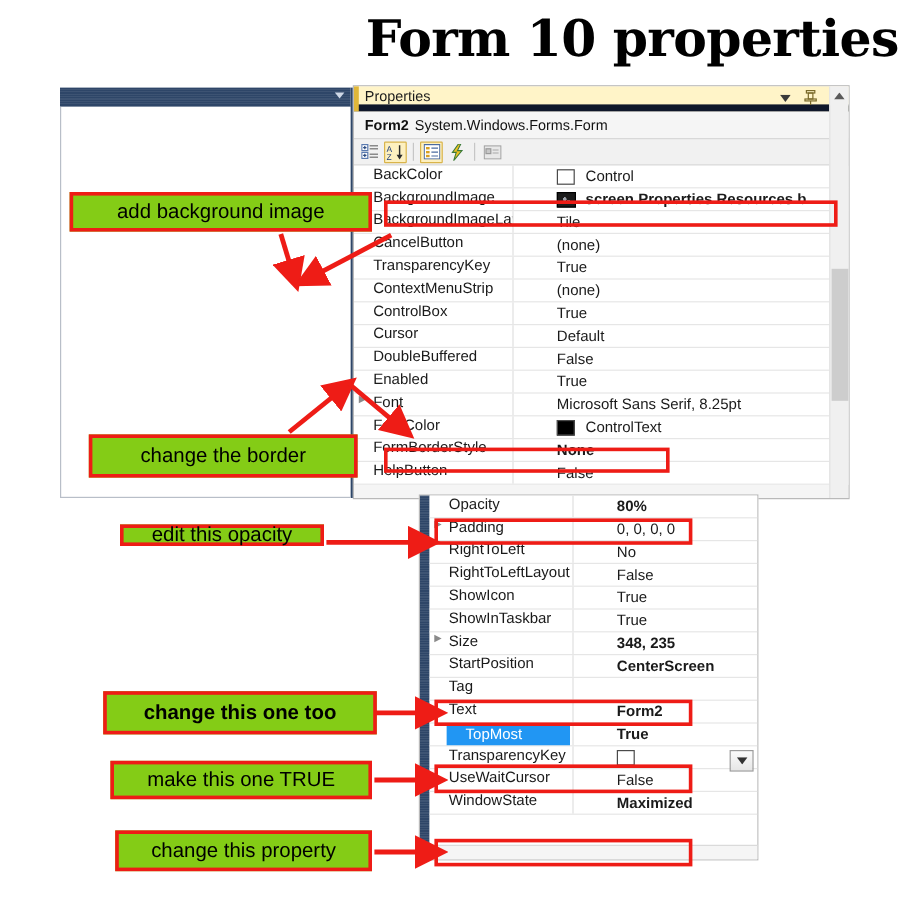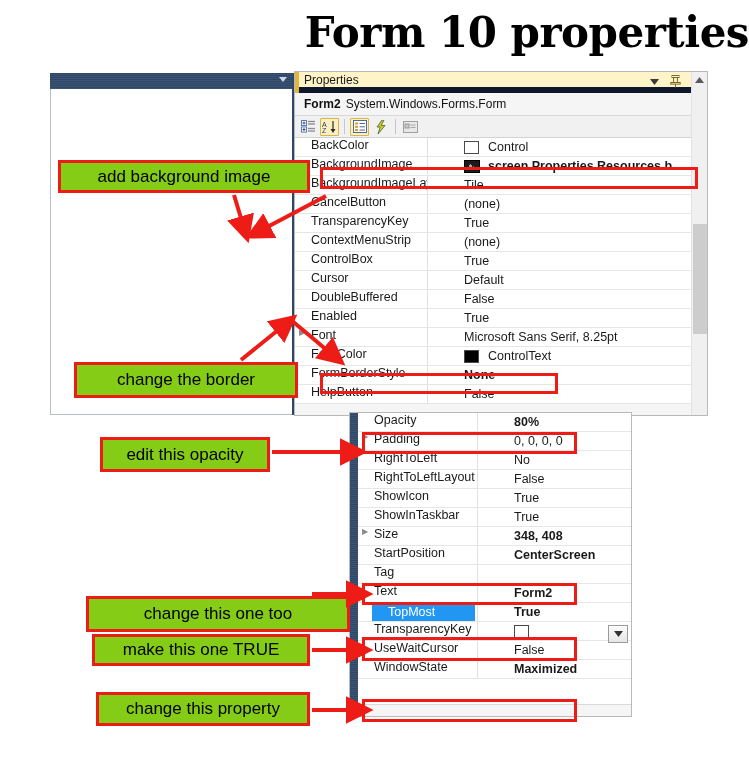--- a/index.html
+++ b/index.html
@@ -459,21 +459,21 @@
         <span class="vsep"></span>
         <span class="pvalue">
           <span>True</span>
         </span>
       </div>
       <div class="prop-row">
         <span class="expander">▶</span>
         <span class="pname">Size</span>
         <span class="vsep"></span>
         <span class="pvalue bold">
-          <span>348, 408</span>
+          <span>348, 235</span>
         </span>
       </div>
       <div class="prop-row">
         <span class="expander"></span>
         <span class="pname">StartPosition</span>
         <span class="vsep"></span>
         <span class="pvalue bold">
           <span>CenterScreen</span>
         </span>
       </div>
@@ -539,22 +539,22 @@
 
 <div class="hl" style="left:320px; top:167px; width:378px; height:22px;"></div>
 <div class="hl" style="left:320px; top:373px; width:238px; height:21px;"></div>
 <div class="hl" style="left:362px; top:432px; width:215px; height:22px;"></div>
 <div class="hl" style="left:362px; top:583px; width:215px; height:22px;"></div>
 <div class="hl" style="left:362px; top:637px; width:215px; height:24px;"></div>
 <div class="hl" style="left:362px; top:699px; width:215px; height:23px;"></div>
 
 <div class="callout" style="left:58px; top:160px; width:252px; height:33px;">add background image</div>
 <div class="callout" style="left:74px; top:362px; width:224px; height:36px;">change the border</div>
-<div class="callout" style="left:100px; top:437px; width:170px; height:35px;">edit this opacity</div>
-<div class="callout" style="left:86px; top:596px; width:264px; height:36px;">change this one too</div>
+<div class="callout" style="left:100px; top:437px; width:170px; height:18px;">edit this opacity</div>
+<div class="callout" style="left:86px; top:576px; width:228px; height:36px;font-weight:bold;">change this one too</div>
 <div class="callout" style="left:92px; top:634px; width:218px; height:32px;">make this one TRUE</div>
 <div class="callout" style="left:96px; top:692px; width:214px; height:34px;">change this property</div>
 
 <svg class="arrow-layer">
   <defs>
     <marker id="ah" markerWidth="7" markerHeight="7" refX="5.6" refY="3.5" orient="auto">
       <polygon points="0,0 7,3.5 0,7" fill="#ee1c16"></polygon>
     </marker>
   </defs>
 

